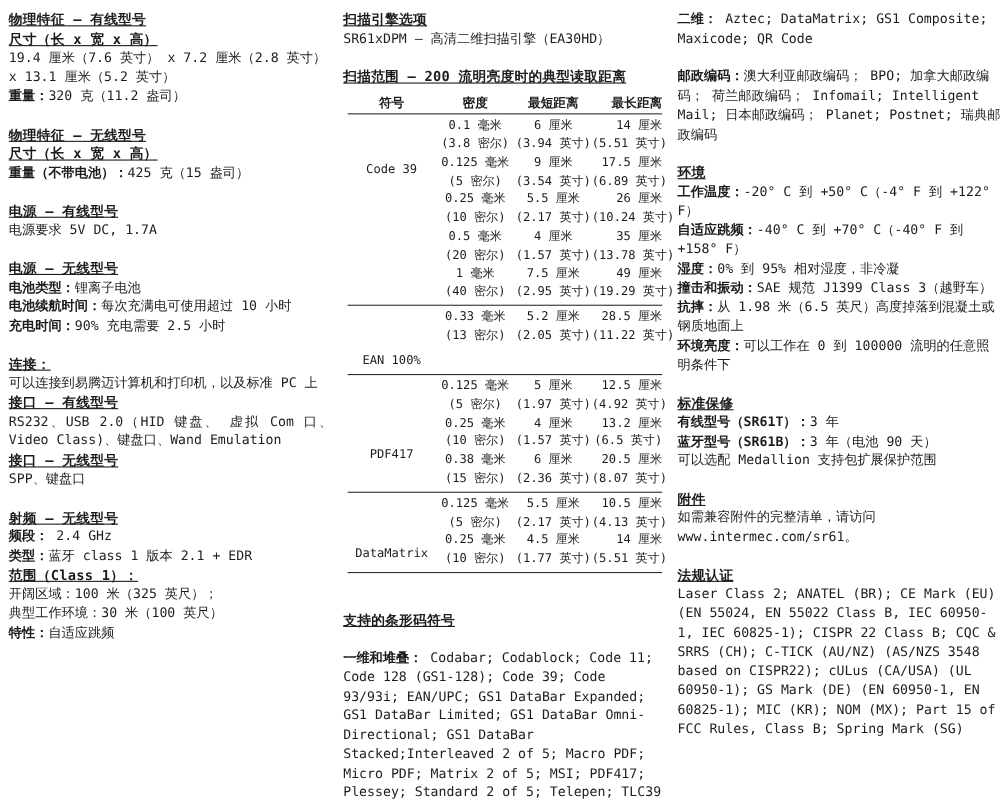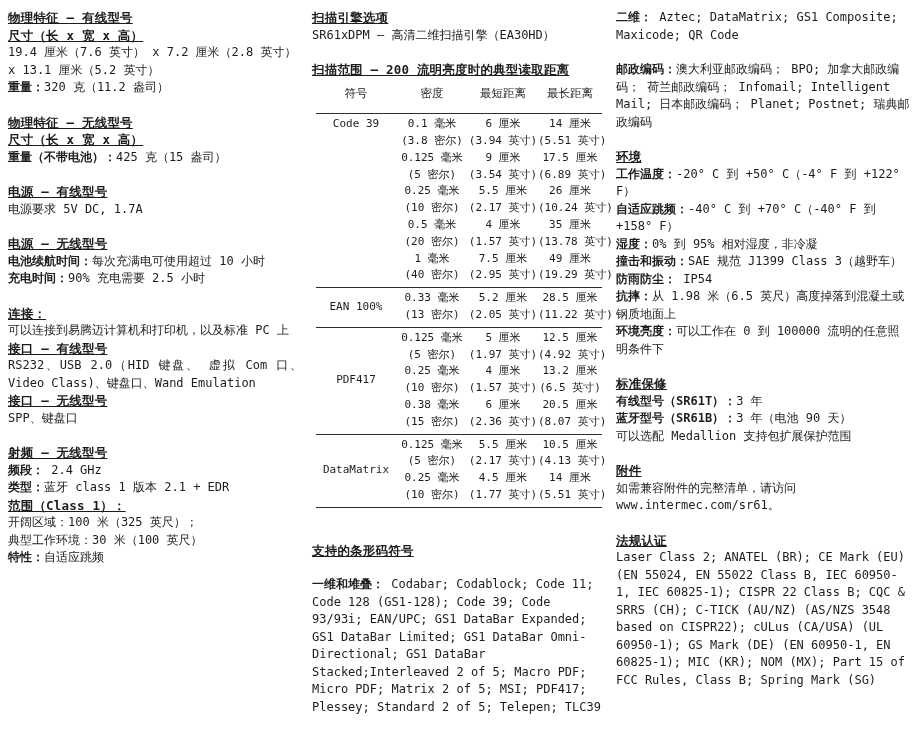--- a/index.html
+++ b/index.html
@@ -19,24 +19,24 @@
   .p .b { font-weight:bold;margin-top:40px; }
   .p.just { text-align:justify; }
   .gap { height:17px; }
   
   .scan-table { margin:6px 0 0 4px; width:286px; font-size:11px; line-height:16.8px; }
   .trow { display:flex; }
   .tcell { text-align:center; white-space:nowrap; overflow:visible; }
   .c0 { width:80px; }
   .c1 { width:72px; }
   .c2 { width:70px; }
-  .c3 { width:64px; }
-  .thead { font-weight:normal; border-bottom:1px solid #2e2e2e; padding-bottom:12px; font-size:11.5px; }
+  .c3 { width:64px;text-align:right; }
+  .thead { font-weight:bold; border-bottom:1px solid #2e2e2e; padding-bottom:2px; font-size:11.5px; }
   .tgroup { border-bottom:1px solid #2e2e2e; padding:2px 0 3px; }
-  .sym { display:flex; align-items:center; justify-content:center; }
+  .sym { display:flex; align-items:center; justify-content:center;margin-top:40px; }
   .sym.top { align-items:flex-start; }
 </style>
 </head>
 <body>
 
 <div class="cols">
 
 <div class="col">
       <div class="h">物理特征 — 有线型号</div>
       <div class="h">尺寸（长 x 宽 x 高）</div>
@@ -44,20 +44,21 @@
       <div class="p"><span class="b">重量：</span><span>320 克（11.2 盎司）</span></div>
       <div class="gap"></div>
       <div class="h">物理特征 — 无线型号</div>
       <div class="h">尺寸（长 x 宽 x 高）</div>
       <div class="p"><span class="b">重量（不带电池）：</span><span>425 克（15 盎司）</span></div>
       <div class="gap"></div>
       <div class="h">电源 — 有线型号</div>
       <div class="p"><span>电源要求 5V DC, 1.7A</span></div>
       <div class="gap"></div>
       <div class="h">电源 — 无线型号</div>
+      <div class="p"><span class="b">电池类型：</span><span>锂离子电池</span></div>
       <div class="p"><span class="b">电池续航时间：</span><span>每次充满电可使用超过 10 小时</span></div>
       <div class="p"><span class="b">充电时间：</span><span>90% 充电需要 2.5 小时</span></div>
       <div class="gap"></div>
       <div class="h">连接：</div>
       <div class="p"><span>可以连接到易腾迈计算机和打印机，以及标准 PC 上</span></div>
       <div class="h">接口 — 有线型号</div>
       <div class="p just"><span>RS232、USB 2.0（HID 键盘、 虚拟 Com 口、Video Class)、键盘口、Wand Emulation</span></div>
       <div class="h">接口 — 无线型号</div>
       <div class="p"><span>SPP、键盘口</span></div>
       <div class="gap"></div>
@@ -193,21 +194,20 @@
     <div class="col">
       <div class="p"><span class="b">二维：</span><span> Aztec; DataMatrix; GS1 Composite; Maxicode; QR Code</span></div>
       <div class="gap"></div>
       <div class="p"><span class="b">邮政编码：</span><span>澳大利亚邮政编码； BPO; 加拿大邮政编码； 荷兰邮政编码； Infomail; Intelligent Mail; 日本邮政编码； Planet; Postnet; 瑞典邮政编码</span></div>
       <div class="gap"></div>
       <div class="h">环境</div>
       <div class="p"><span class="b">工作温度：</span><span>-20° C 到 +50° C（-4° F 到 +122° F）</span></div>
       <div class="p"><span class="b">自适应跳频：</span><span>-40° C 到 +70° C（-40° F 到 +158° F）</span></div>
       <div class="p"><span class="b">湿度：</span><span>0% 到 95% 相对湿度，非冷凝</span></div>
       <div class="p"><span class="b">撞击和振动：</span><span>SAE 规范 J1399 Class 3（越野车）</span></div>
-      <div class="p"><span class="b">防雨防尘：</span><span> IP54</span></div>
       <div class="p"><span class="b">抗摔：</span><span>从 1.98 米（6.5 英尺）高度掉落到混凝土或钢质地面上</span></div>
       <div class="p"><span class="b">环境亮度：</span><span>可以工作在 0 到 100000 流明的任意照明条件下</span></div>
       <div class="gap"></div>
       <div class="h">标准保修</div>
       <div class="p"><span class="b">有线型号（SR61T）：</span><span>3 年</span></div>
       <div class="p"><span class="b">蓝牙型号（SR61B）：</span><span>3 年（电池 90 天）</span></div>
       <div class="p"><span>可以选配 Medallion 支持包扩展保护范围</span></div>
       <div class="gap"></div>
       <div class="h">附件</div>
       <div class="p"><span>如需兼容附件的完整清单，请访问 www.intermec.com/sr61。</span></div>

